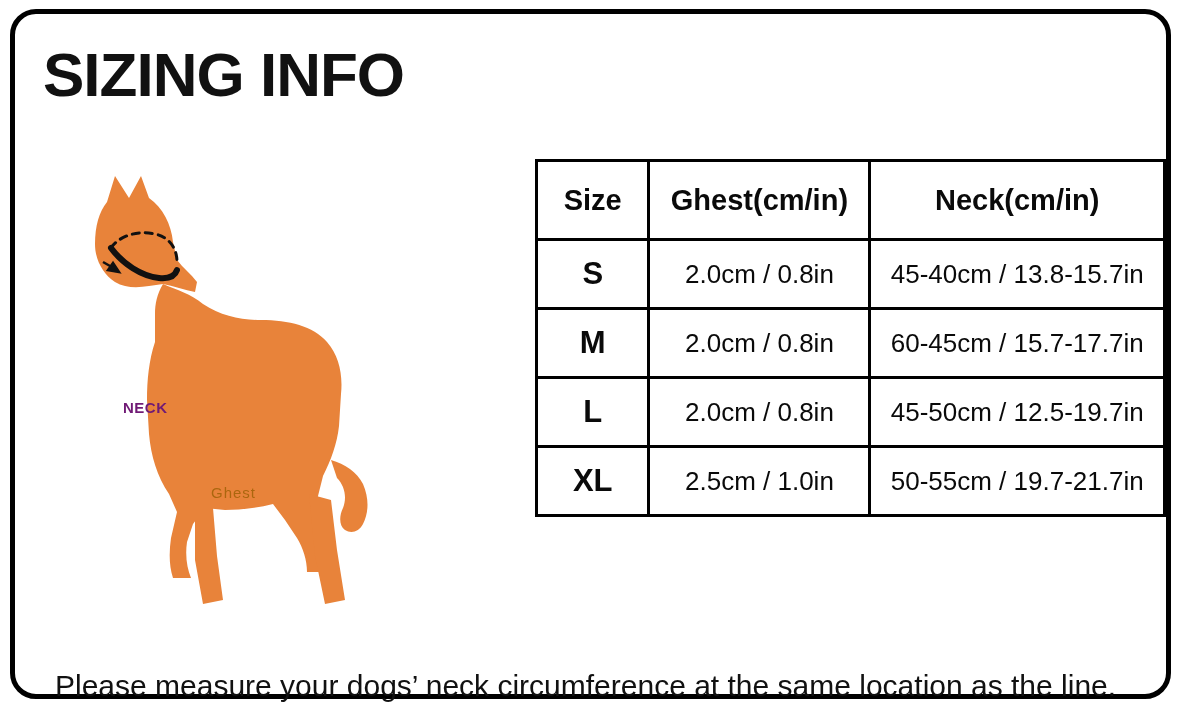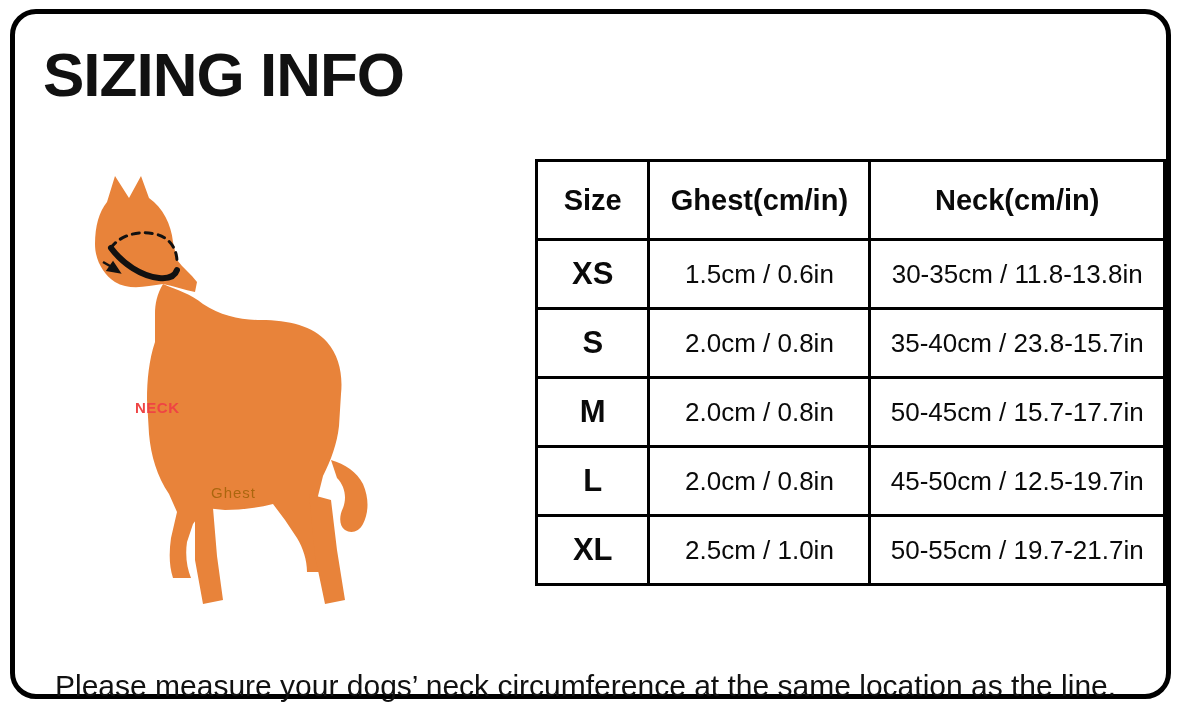--- a/index.html
+++ b/index.html
@@ -53,26 +53,26 @@
     position: absolute;
     left: 30px;
     top: 150px;
     width: 420px;
     height: 440px;
   }
   #dog-svg { display: block; }
 
   #neck-label {
     position: absolute;
-    left: 90px;
+    left: 78px;
     top: 235px;
     font-family: "Liberation Sans", sans-serif;
     font-weight: bold;
     font-size: 15px;
-    color: #ef4444;
+    color: #701a75;
     letter-spacing: 0.5px;
   }
 
   #watermark {
     position: absolute;
     left: 166px;
     top: 320px;
     font-family: "Liberation Sans", sans-serif;
     font-size: 15px;
     color: #a16207;
@@ -194,33 +194,28 @@
     <table id="size-table">
       <thead>
         <tr>
           <th class="col-size">Size</th>
           <th class="col-width">Ghest(cm/in)</th>
           <th class="col-neck">Neck(cm/in)</th>
         </tr>
       </thead>
       <tbody>
         <tr>
-          <td class="size-cell">XS</td>
-          <td>1.5cm / 0.6in</td>
-          <td>30-35cm / 11.8-13.8in</td>
-        </tr>
-        <tr>
           <td class="size-cell">S</td>
           <td>2.0cm / 0.8in</td>
-          <td>35-40cm / 23.8-15.7in</td>
+          <td>45-40cm / 13.8-15.7in</td>
         </tr>
         <tr>
           <td class="size-cell">M</td>
           <td>2.0cm / 0.8in</td>
-          <td>50-45cm / 15.7-17.7in</td>
+          <td>60-45cm / 15.7-17.7in</td>
         </tr>
         <tr>
           <td class="size-cell">L</td>
           <td>2.0cm / 0.8in</td>
           <td>45-50cm / 12.5-19.7in</td>
         </tr>
         <tr>
           <td class="size-cell">XL</td>
           <td>2.5cm / 1.0in</td>
           <td>50-55cm / 19.7-21.7in</td>

